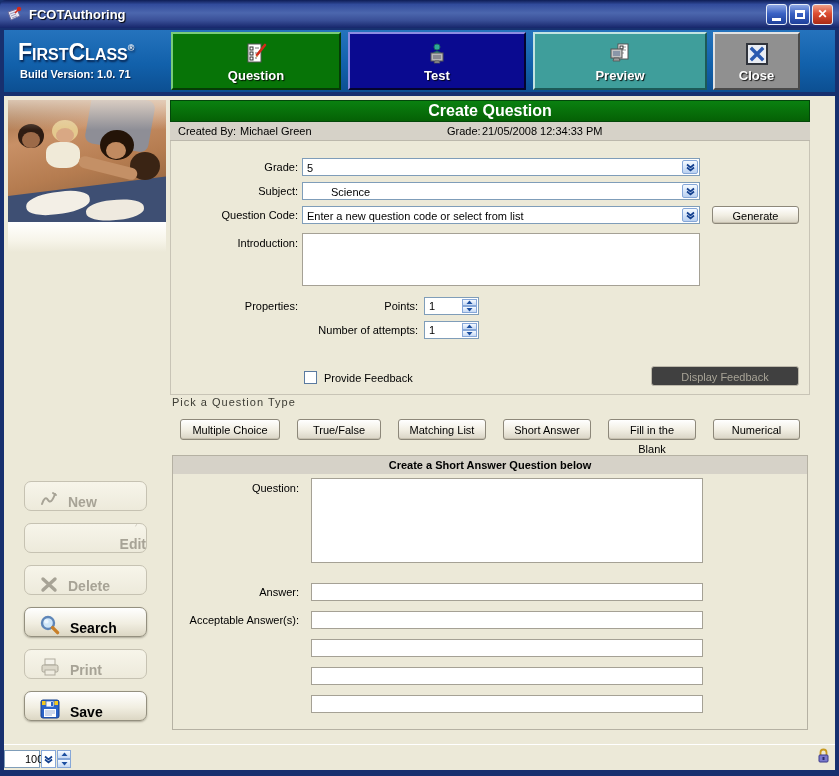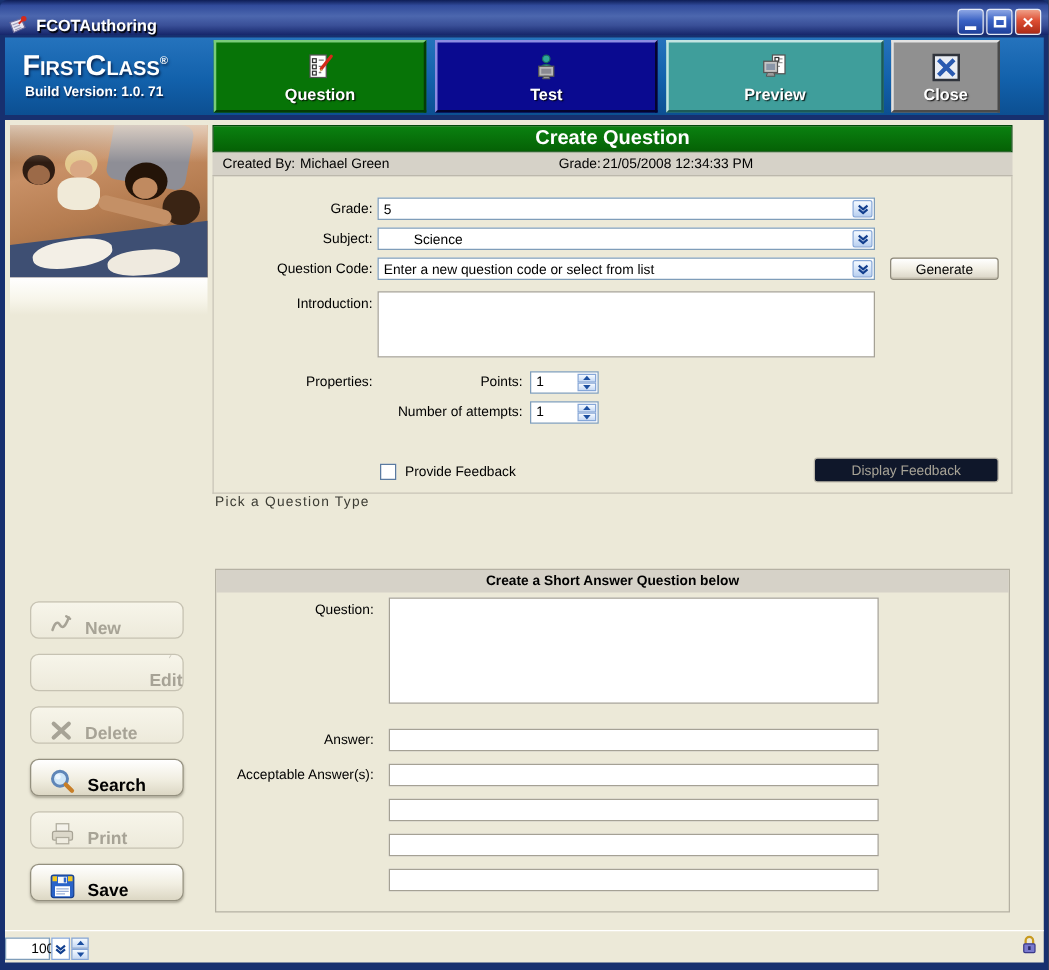--- a/index.html
+++ b/index.html
@@ -3,21 +3,21 @@
 <meta charset="utf-8">
 <style>
   * { box-sizing: border-box; }
   html,body { margin:0; padding:0; background:#444; }
   body { font-family:"Liberation Sans", sans-serif; }
   .window { position:relative; width:839px; height:776px; background:#17306f; overflow:hidden; }
 
   
   .titlebar { position:absolute; left:0; top:0; width:839px; height:28px;
     background:linear-gradient(180deg,#0e1d55 0%,#314b9b 16%,#4c67ae 46%,#3a5098 72%,#16266b 100%);
-    border-radius:6px 6px 0 0; display:flex; align-items:flex-end; padding:0 6px; }
+    border-radius:6px 6px 0 0; display:flex; align-items:center; padding:0 6px; }
   .titlebar .title { color:#fff; font-size:13px; font-weight:bold; margin-left:6px;
     text-shadow:1px 1px 1px #000; flex:1; }
   .winbtns { display:flex; gap:2px; }
   .wbtn { width:21px; height:21px; border:1px solid #e6ecf8; border-radius:3px;
     display:flex; align-items:center; justify-content:center; color:#fff; font-weight:bold; cursor:pointer; }
   .wbtn.minb, .wbtn.maxb { background:linear-gradient(180deg,#8da6e4 0%,#3a62c4 45%,#1e3f9a 100%); }
   .wbtn.closeb { background:linear-gradient(180deg,#f0a088 0%,#dd4e33 45%,#aa2a16 100%); font-size:12px; }
   .glyph-min { display:block; width:9px; height:3px; background:#fff; margin-top:10px; }
   .glyph-max { display:block; width:10px; height:9px; border:2px solid #fff; border-top-width:3px; }
 
@@ -98,21 +98,21 @@
   .ta-intro { left:302px; top:233px; width:398px; height:53px; }
   .spinfield { position:absolute; left:424px; width:55px; height:18px; background:#fff;
     border:1px solid #7f9db9; font-size:11px; line-height:16px; padding-left:4px; }
   .spinner { position:absolute; right:1px; top:1px; width:15px; height:14px; display:flex; flex-direction:column; cursor:pointer; }
   .spin-half { flex:1; background:linear-gradient(180deg,#f5faff,#c6d9f4); border:1px solid #86a7d8;
     display:flex; align-items:center; justify-content:center; }
   .checkbox { position:absolute; left:304px; top:371px; width:13px; height:13px; background:#fff;
     border:1px solid #5a7aa0; cursor:pointer; }
   .cb-label { position:absolute; left:324px; top:372px; font-size:11px; }
   .dfb-btn { position:absolute; left:651px; top:366px; width:148px; height:20px; line-height:18px;
-    color:#a7a396; border-color:#bdb9ab; background:#0f172a; box-shadow:none; cursor:default; }
+    color:#a7a396; border-color:#bdb9ab; background:#404040; box-shadow:none; cursor:default; }
 
   .qt-label { position:absolute; left:172px; top:396px; font-size:11px; color:#3c3c34; letter-spacing:1px; }
   .qt-row { position:absolute; left:180px; top:419px; width:620px; display:flex; justify-content:space-between; }
   .qt-btn { height:21px; line-height:19px; }
   .qt-1{width:100px;} .qt-2{width:84px;} .qt-3{width:88px;} .qt-4{width:88px;} .qt-5{width:88px;} .qt-6{width:87px;}
 
   .sa-box { position:absolute; left:172px; top:455px; width:636px; height:275px; border:1px solid #b5b1a3; }
   .sa-header { position:absolute; left:0; top:0; width:100%; height:18px; background:#d6d2c8;
     font-size:11px; font-weight:bold; text-align:center; line-height:18px; }
   .sa-label { position:absolute; width:148px; text-align:right; font-size:11px; }
@@ -351,20 +351,28 @@
           </svg>
         </span>
     </span>
   </div>
 
   <span class="checkbox"></span>
   <span class="cb-label">Provide Feedback</span>
   <button class="xpbtn dfb-btn">Display Feedback</button>
 
   <span class="qt-label">Pick a Question Type</span>
+  <div class="qt-row">
+    <button class="xpbtn qt-btn qt-1">Multiple Choice</button>
+    <button class="xpbtn qt-btn qt-2">True/False</button>
+    <button class="xpbtn qt-btn qt-3">Matching List</button>
+    <button class="xpbtn qt-btn qt-4">Short Answer</button>
+    <button class="xpbtn qt-btn qt-5">Fill in the Blank</button>
+    <button class="xpbtn qt-btn qt-6">Numerical</button>
+  </div>
 
   <div class="sa-box">
     <div class="sa-header">Create a Short Answer Question below</div>
     <span class="sa-label" style="left:-22px; top:26px;">Question:</span>
     <div class="textarea ta-question" style="position:absolute;"></div>
     <span class="sa-label" style="left:-22px; top:130px;">Answer:</span>
     <div class="sa-field" style="top:127px;"></div>
     <span class="sa-label" style="left:-22px; top:158px;">Acceptable Answer(s):</span>
     <div class="sa-field" style="top:155px;"></div>
     <div class="sa-field" style="top:183px;"></div>

